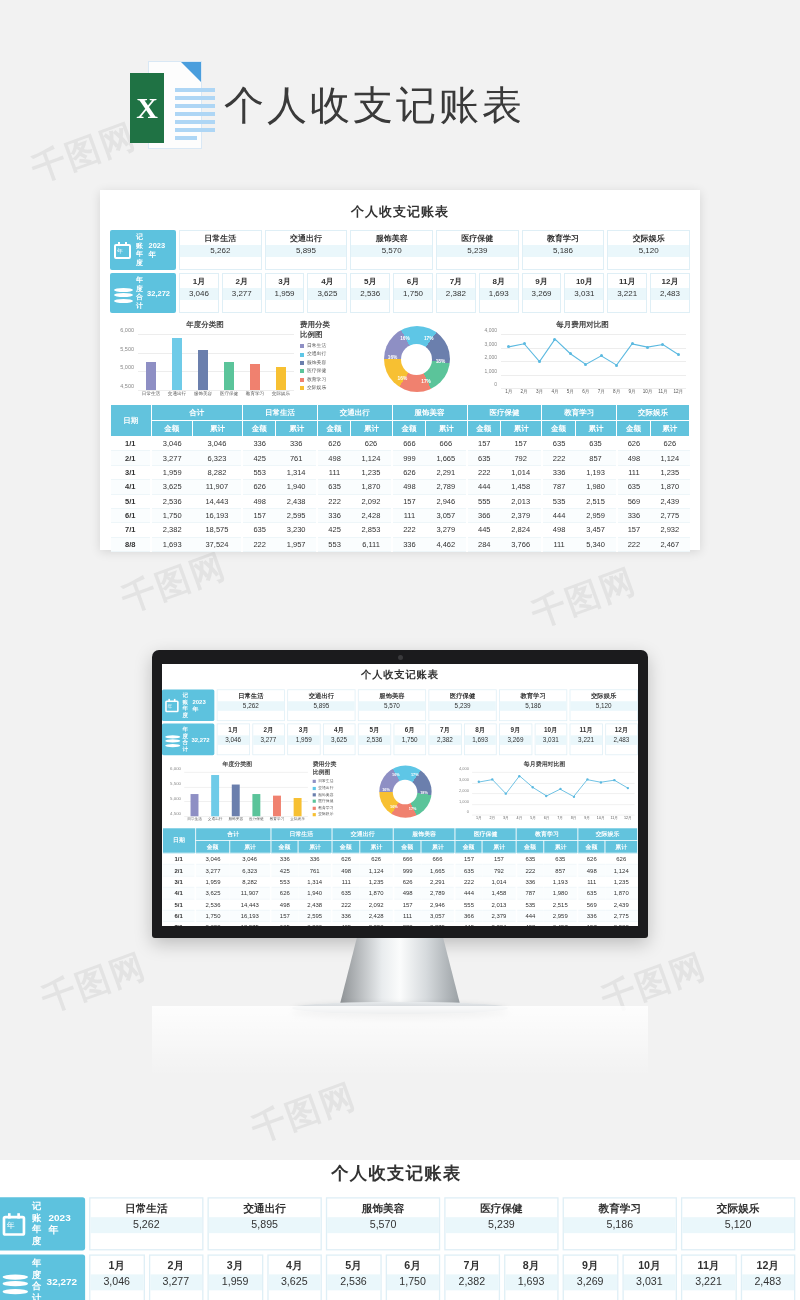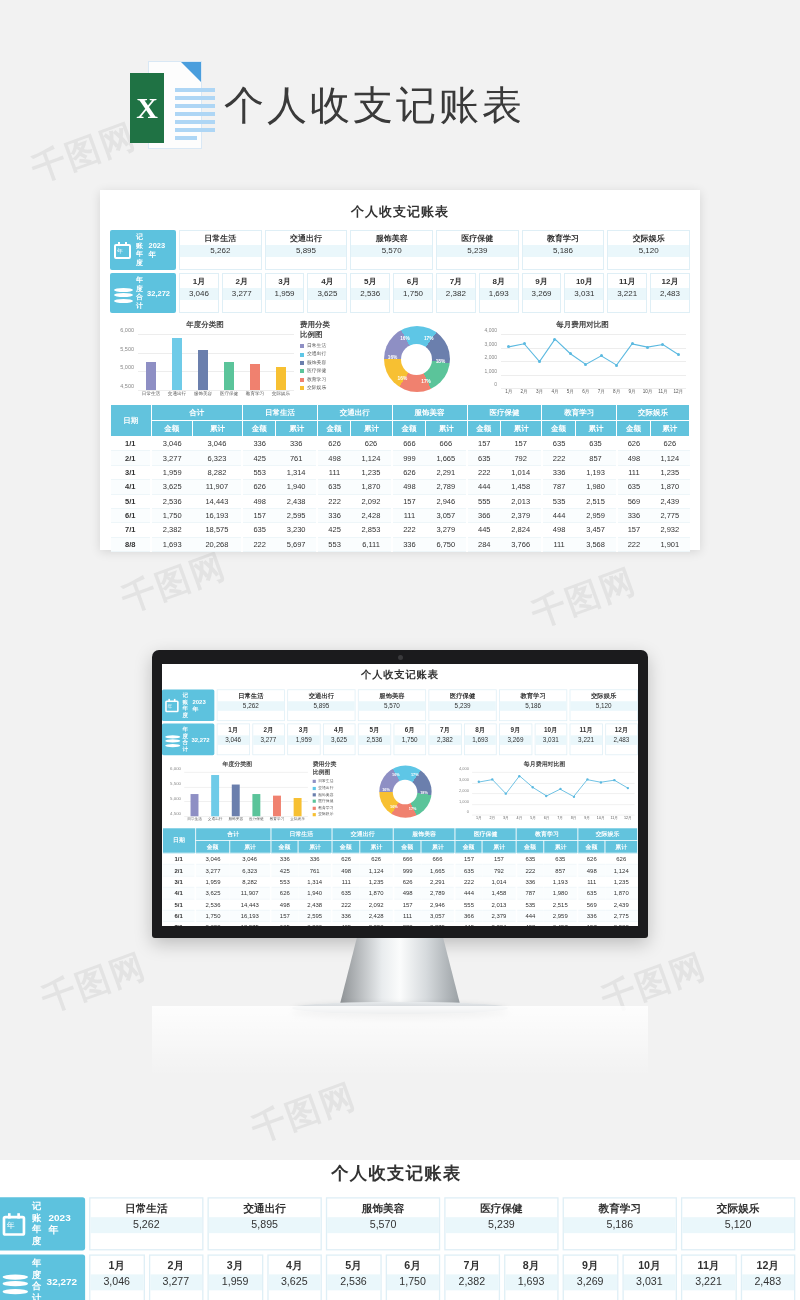--- a/index.html
+++ b/index.html
@@ -546,33 +546,33 @@
                 <td class="grpsep">445</td>
                 <td>2,824</td>
                 <td class="grpsep">498</td>
                 <td>3,457</td>
                 <td class="grpsep">157</td>
                 <td>2,932</td>
               </tr>
               <tr>
                 <td class="date">8/8</td>
                 <td class="grpsep">1,693</td>
-                <td>20,268</td>
+                <td>37,524</td>
                 <td class="grpsep">222</td>
-                <td>5,697</td>
+                <td>1,957</td>
                 <td class="grpsep">553</td>
                 <td>6,111</td>
                 <td class="grpsep">336</td>
-                <td>6,750</td>
+                <td>4,462</td>
                 <td class="grpsep">284</td>
                 <td>3,766</td>
                 <td class="grpsep">111</td>
-                <td>3,568</td>
+                <td>5,340</td>
                 <td class="grpsep">222</td>
-                <td>1,901</td>
+                <td>2,467</td>
               </tr>
             </tbody>
           </table>
         </div>
       </div>
   </div>
 
   <div id="monitor">
     <div class="mon-frame">
       <div class="mon-cam"></div>

